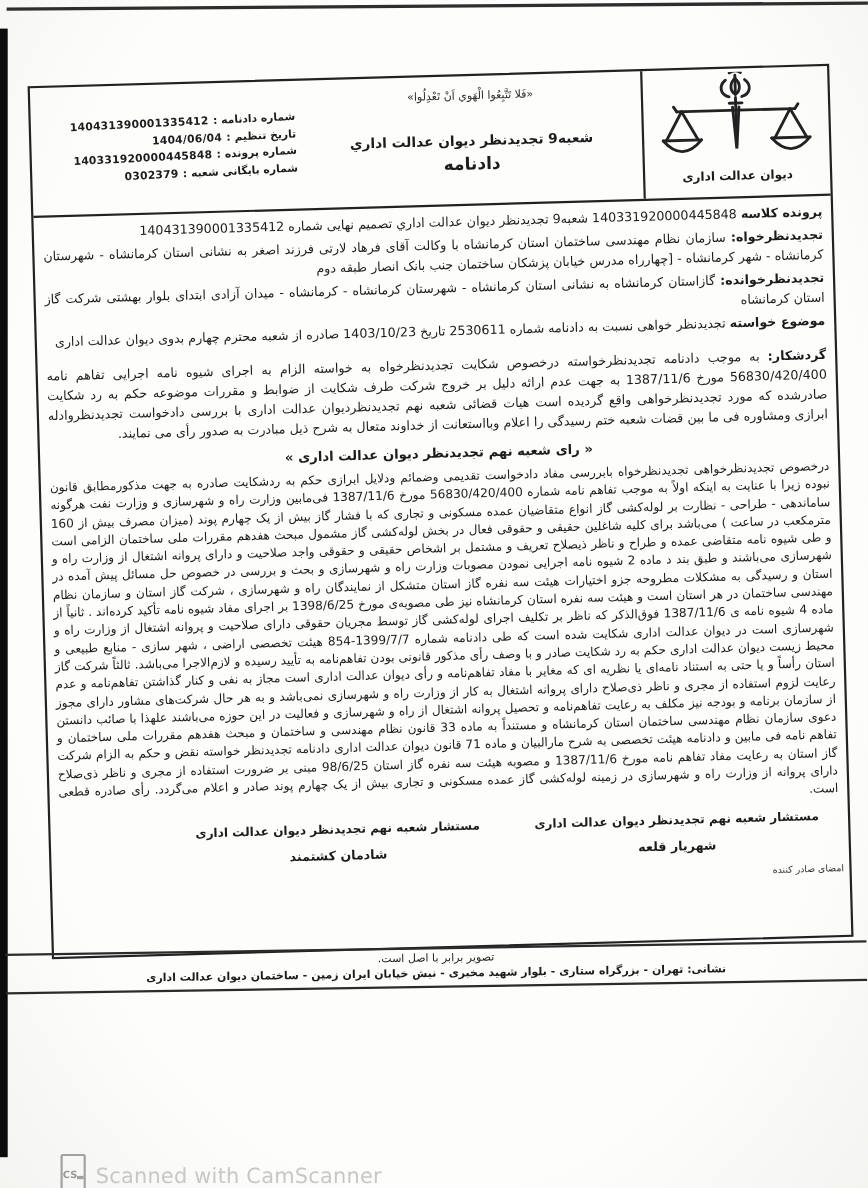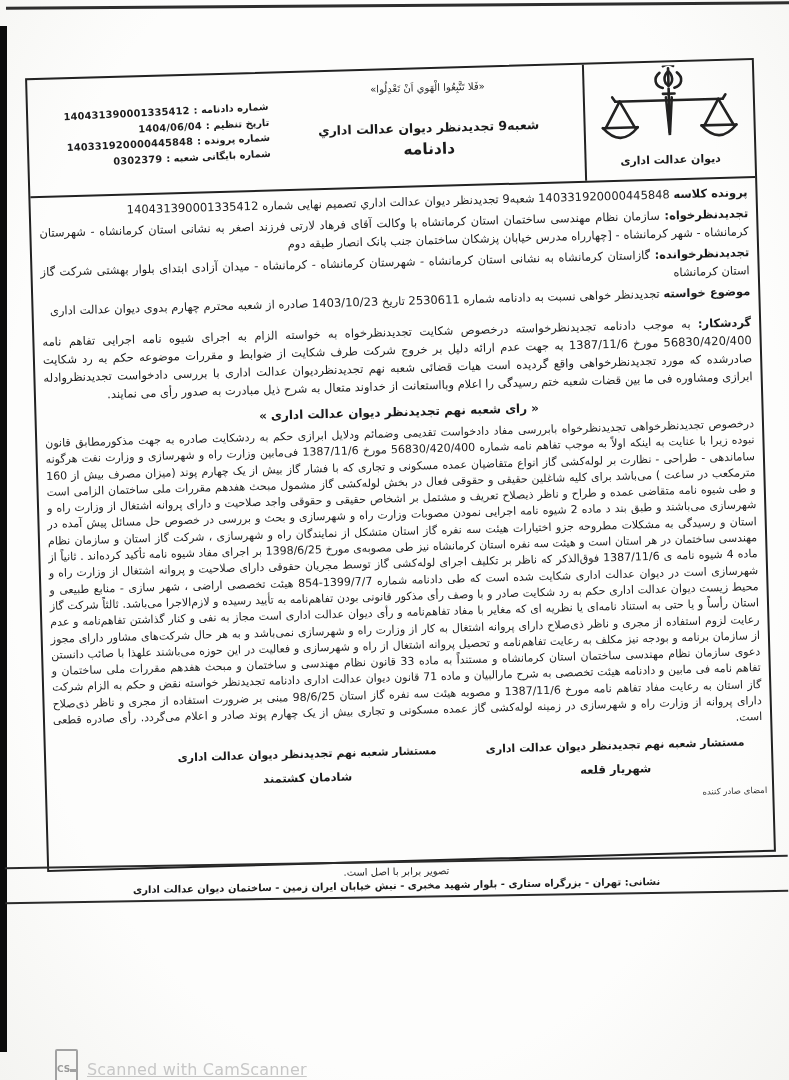--- a/index.html
+++ b/index.html
@@ -64,21 +64,21 @@
   .address { font-size:10px; font-weight:bold; margin-top:3px; }
 
   
   .camscanner { position:absolute; left:11px; top:1049px; display:flex; align-items:center; gap:9px; }
   .cs-badge {
     width:23px; height:40px; border:2px solid #a2a2a2; border-radius:2px;
     display:flex; flex-direction:row; align-items:center; justify-content:center;
     color:#9a9a9a; font-size:9px; font-weight:bold; line-height:9px;margin-left:44px;
   }
   .cs-badge .bar { width:13px; height:3px; background:#a2a2a2; margin-top:2px; }
-  .cs-text { color:#c7c7c7; font-size:16px; letter-spacing:0.2px;text-decoration:underline; }
+  .cs-text { color:#c7c7c7; font-size:19px; letter-spacing:0.2px; }
 </style>
 </head>
 <body>
 
 <div class="page">
 
   <div class="top-scan-line"></div>
   <div class="scanner-strip"></div>
 
   <div class="decree-box">

